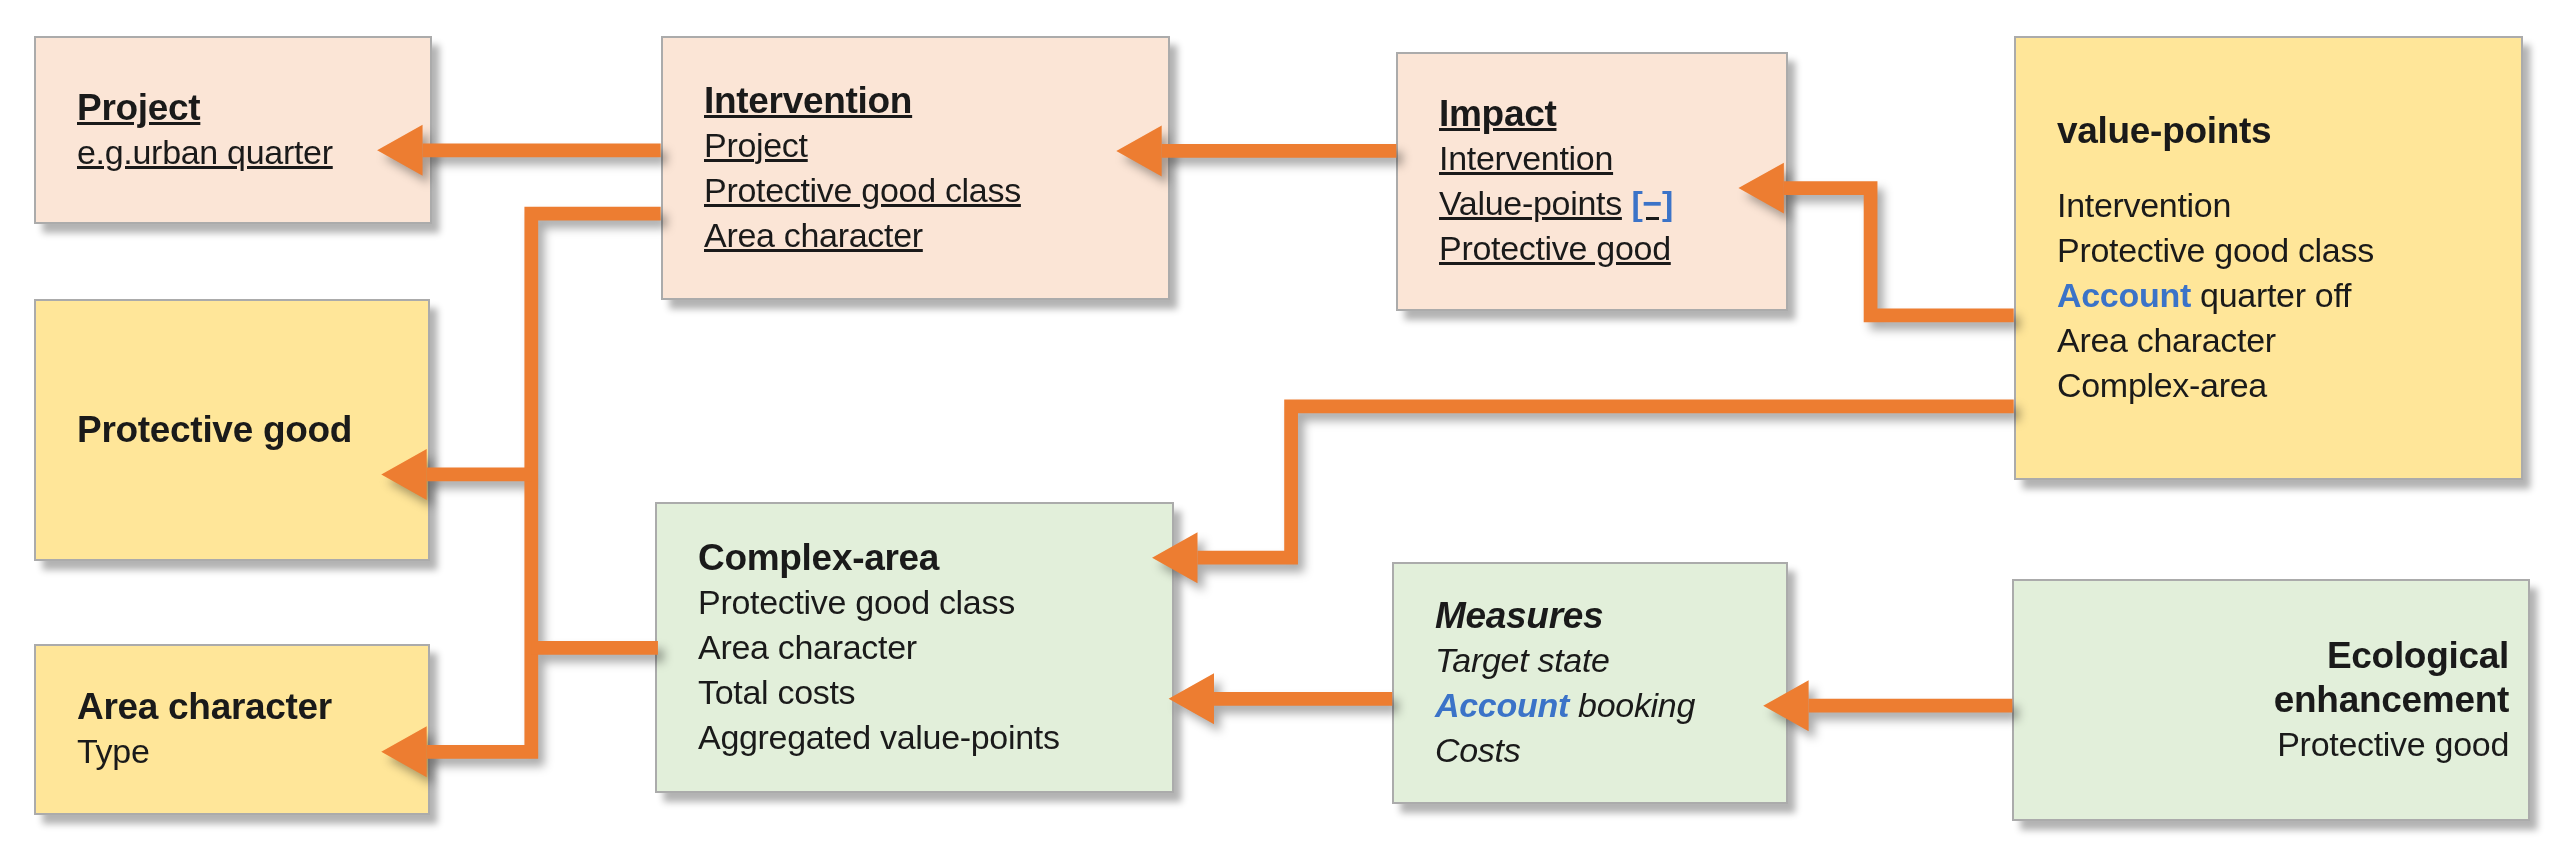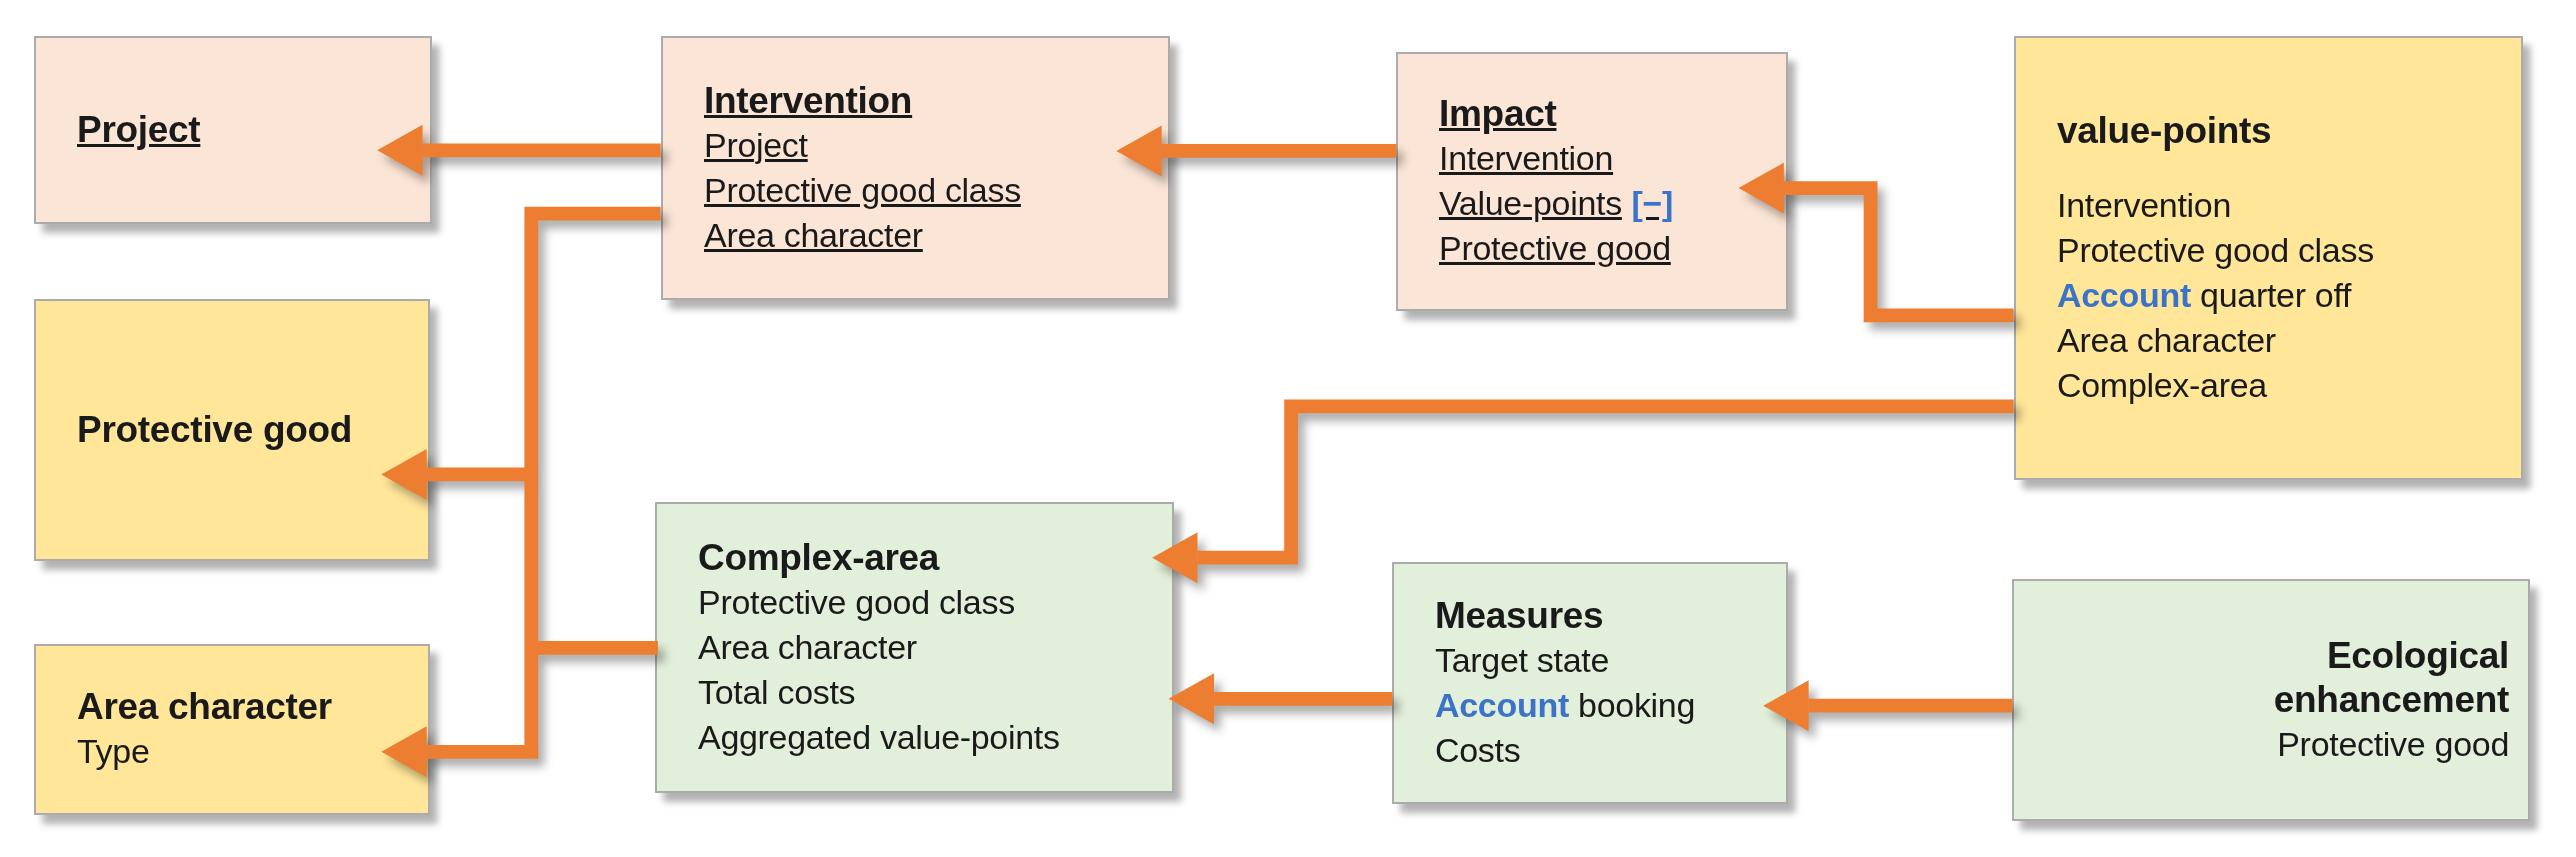--- a/index.html
+++ b/index.html
@@ -51,40 +51,41 @@
   .badge { margin-left: 9.6px; }
   .title-gap { margin-bottom: 30px; }
 
   #box-project      { left: 34px;   top: 36px;  width: 398px; height: 188px; }
   #box-intervention { left: 661px;  top: 36px;  width: 509px; height: 264px; }
   #box-impact       { left: 1396px; top: 52px;  width: 392px; height: 259px; }
   #box-allocation   { left: 2014px; top: 36px;  width: 509px; height: 444px; }
   #box-pgc          { left: 34px;   top: 299px; width: 396px; height: 262px; }
   #box-area         { left: 34px;   top: 644px; width: 396px; height: 171px; }
   #box-complex      { left: 655px;  top: 502px; width: 519px; height: 291px; }
-  #box-measures     { left: 1392px; top: 562px; width: 396px; height: 242px; }
+  #box-measures     { left: 1392px; top: 562px; width: 396px; height: 242px; font-style: italic; }
   #box-eco          { left: 2012px; top: 579px; width: 518px; height: 242px; text-align: right; }
 
   #wires {
     position: absolute;
     left: 0; top: 0;
     width: 2576px; height: 858px;
     pointer-events: none;
   }
   .wiregroup { filter: drop-shadow(9px 11px 7px rgba(0,0,0,0.33)); }
   .wire { fill: none; stroke: var(--orange); stroke-width: 20; stroke-linejoin: miter; }
   .head { fill: var(--orange); }
 </style>
 </head>
 <body>
 
 <div class="canvas">
 
   <div class="box pink" id="box-project">
     <div class="title">Project</div>
+    <div class="item">e.g.urban quarter</div>
   </div>
 
   <div class="box pink" id="box-intervention">
     <div class="title">Intervention</div>
     <div class="item">Project</div>
     <div class="item">Protective good class</div>
     <div class="item">Area character</div>
   </div>
 
   <div class="box pink" id="box-impact">

